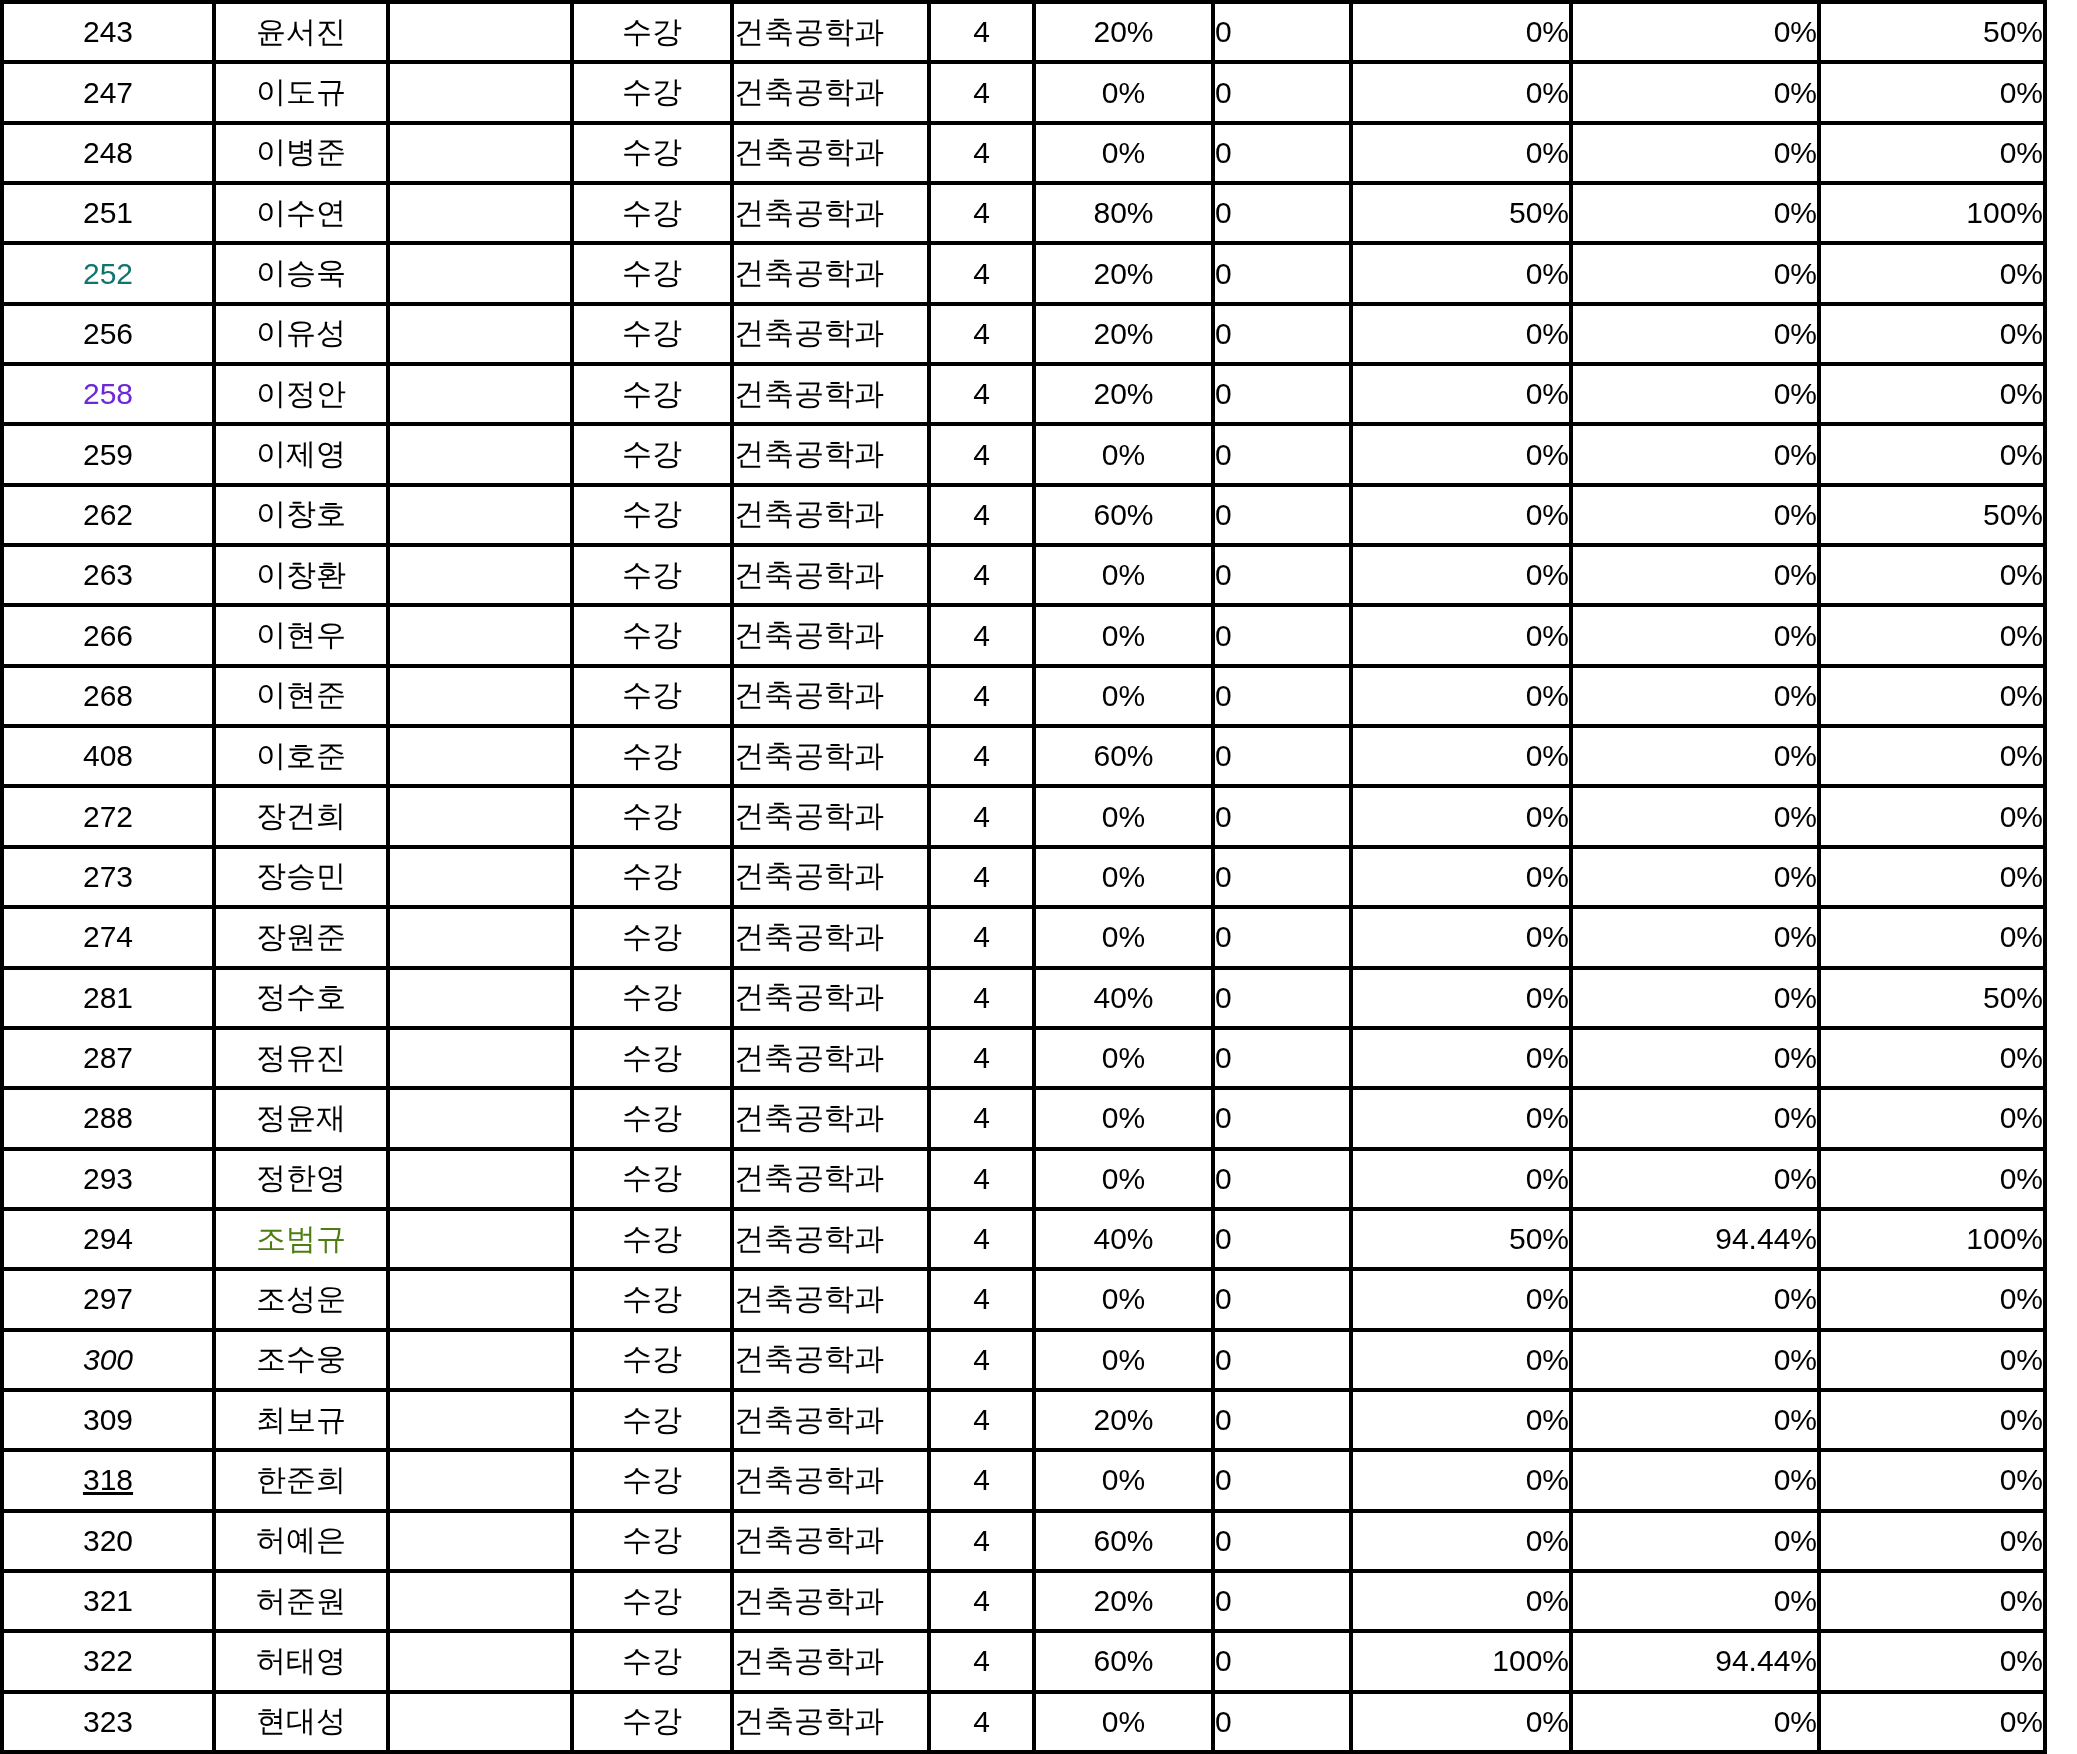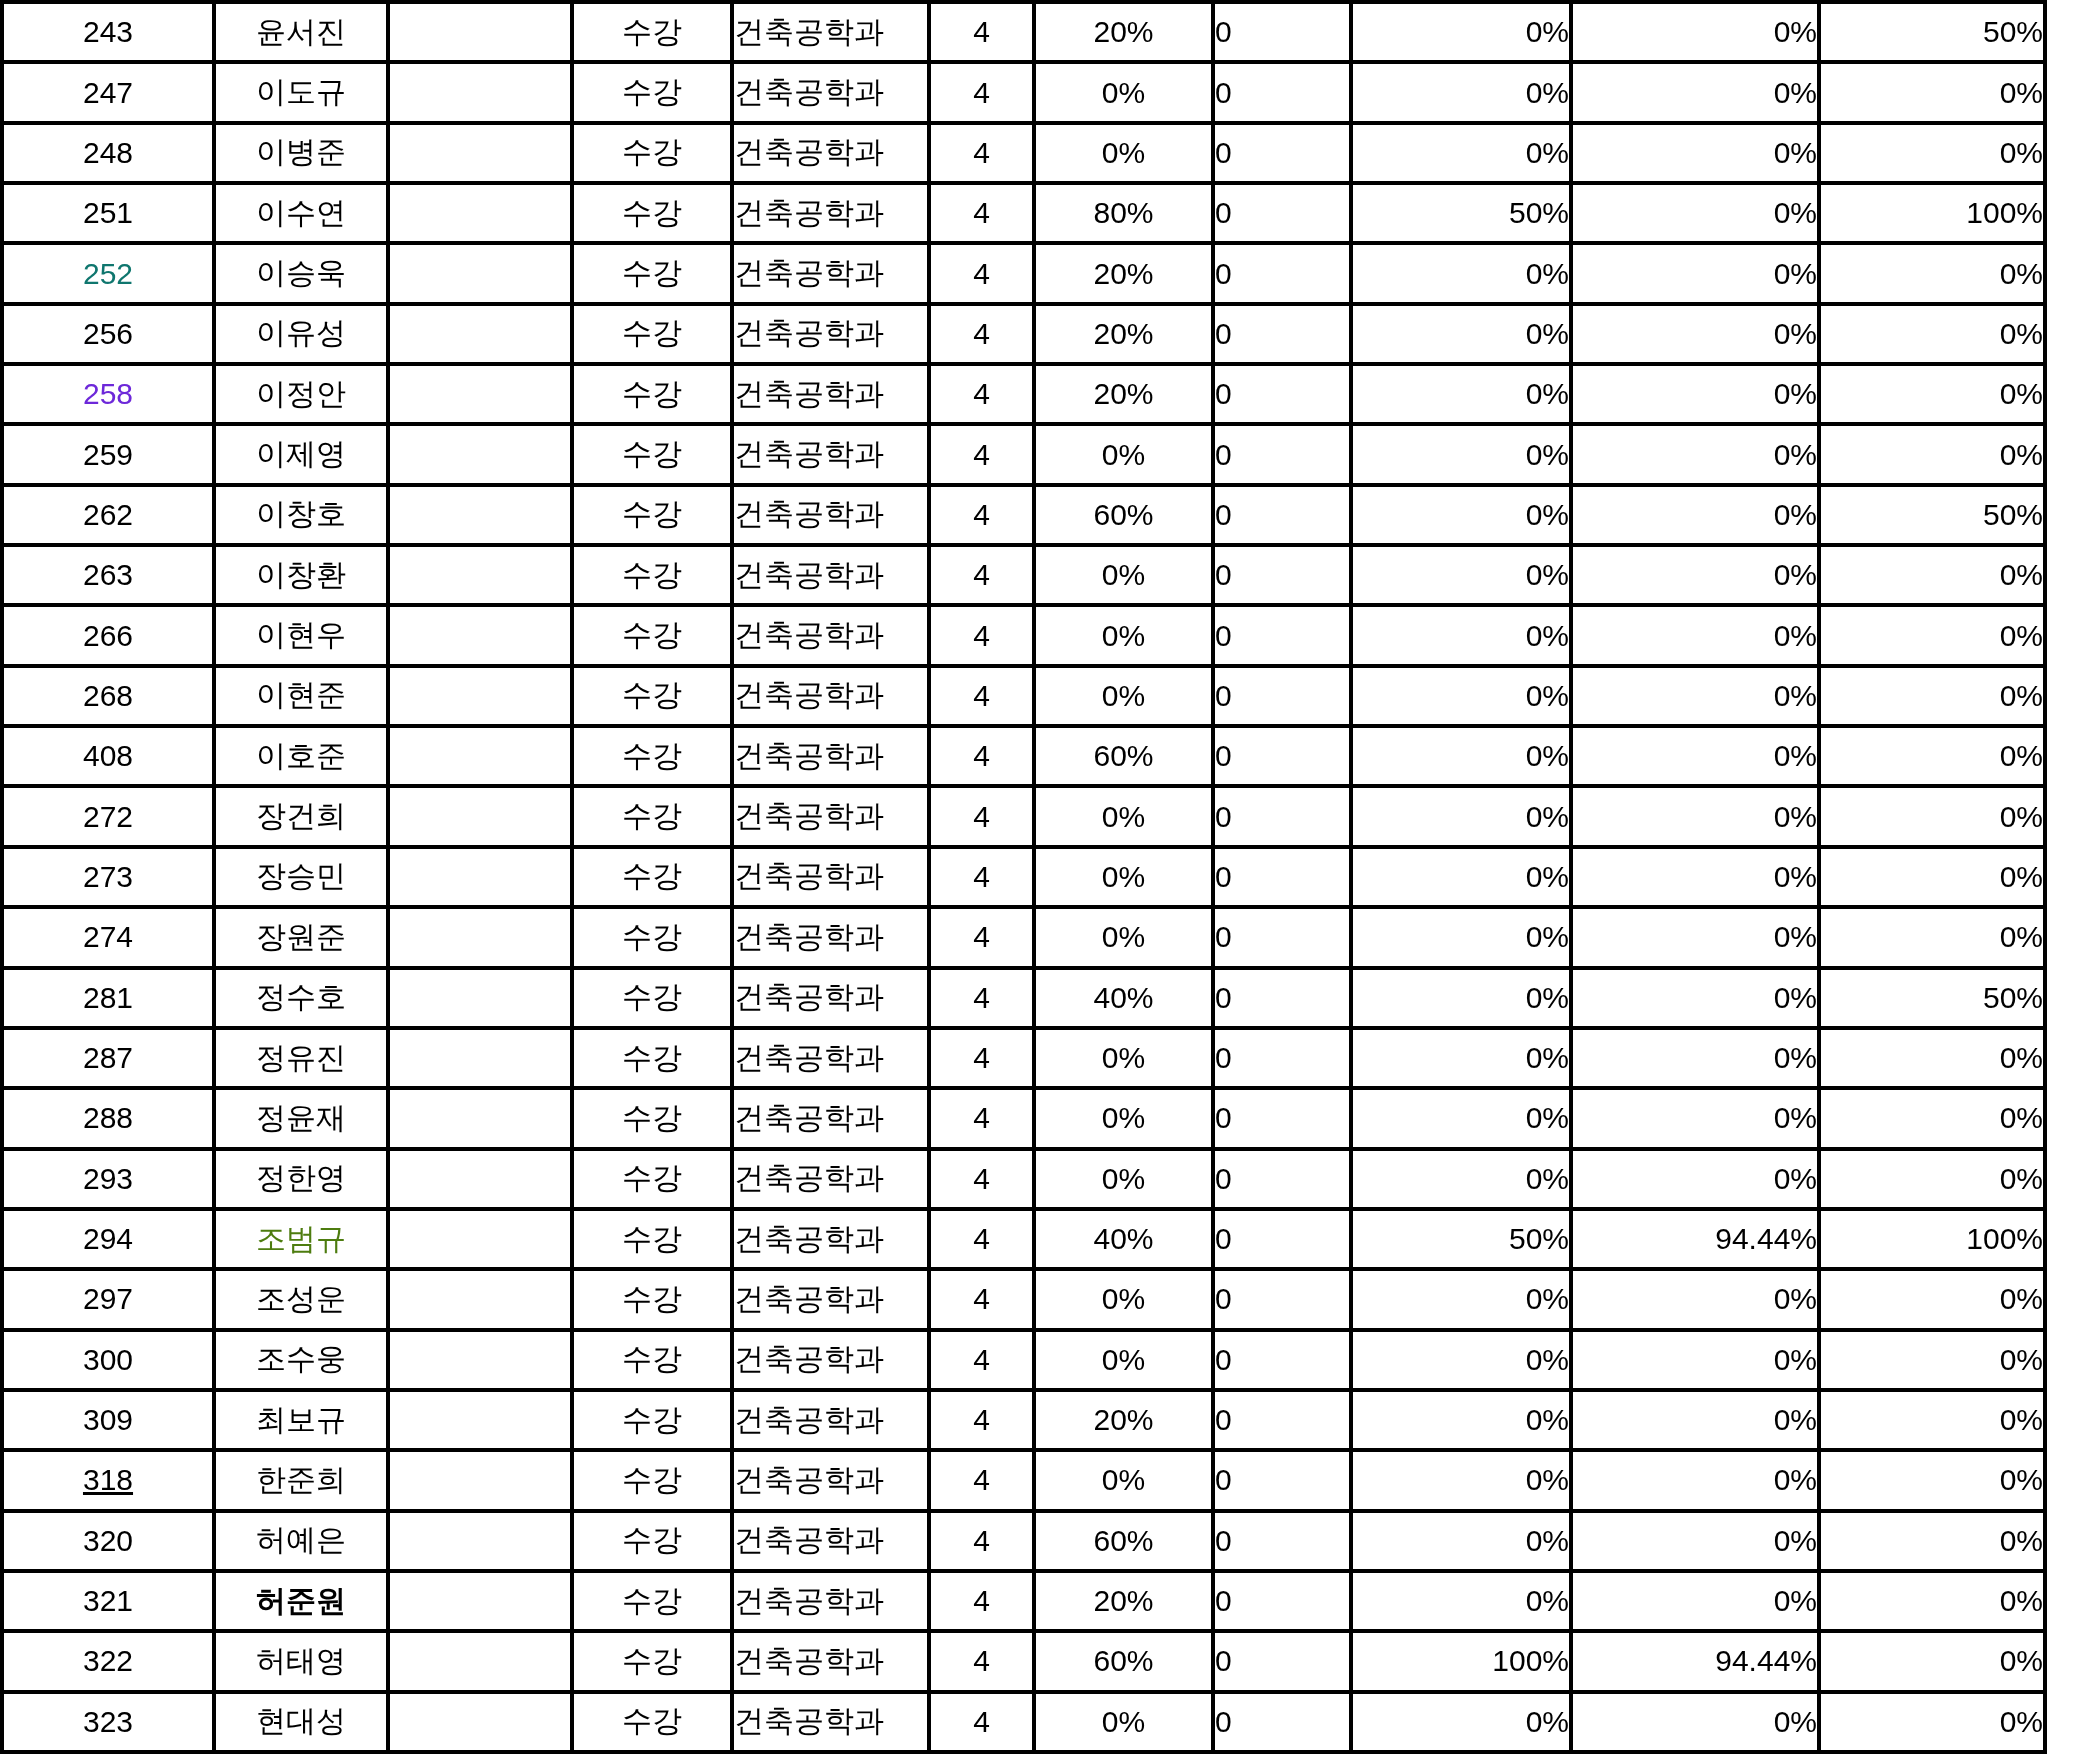--- a/index.html
+++ b/index.html
@@ -349,21 +349,21 @@
     <td class="ac" style="border-color: rgb(0, 0, 0); color: rgb(0, 0, 0);">수강</td>
     <td class="al" style="border-color: rgb(0, 0, 0); color: rgb(0, 0, 0);">건축공학과</td>
     <td class="ac" style="border-color: rgb(0, 0, 0); color: rgb(0, 0, 0);">4</td>
     <td class="ac" style="border-color: rgb(0, 0, 0); color: rgb(0, 0, 0);">0%</td>
     <td class="al" style="border-color: rgb(0, 0, 0); color: rgb(0, 0, 0);">0</td>
     <td class="ar" style="border-color: rgb(0, 0, 0); color: rgb(0, 0, 0);">0%</td>
     <td class="ar" style="border-color: rgb(0, 0, 0); color: rgb(0, 0, 0);">0%</td>
     <td class="ar" style="border-color: rgb(0, 0, 0); color: rgb(0, 0, 0);">0%</td>
   </tr>
         <tr>
-    <td class="ac" style="border-color: rgb(0, 0, 0); color: rgb(0, 0, 0);">300</td>
+    <td class="ac" style="border-color: rgb(0, 0, 0); color: rgb(0, 0, 0); font-style: italic;">300</td>
     <td class="ac" style="border-color: rgb(0, 0, 0); color: rgb(0, 0, 0);">조수웅</td>
     <td class="ac" style="border-color: rgb(0, 0, 0); color: rgb(0, 0, 0);"></td>
     <td class="ac" style="border-color: rgb(0, 0, 0); color: rgb(0, 0, 0);">수강</td>
     <td class="al" style="border-color: rgb(0, 0, 0); color: rgb(0, 0, 0);">건축공학과</td>
     <td class="ac" style="border-color: rgb(0, 0, 0); color: rgb(0, 0, 0);">4</td>
     <td class="ac" style="border-color: rgb(0, 0, 0); color: rgb(0, 0, 0);">0%</td>
     <td class="al" style="border-color: rgb(0, 0, 0); color: rgb(0, 0, 0);">0</td>
     <td class="ar" style="border-color: rgb(0, 0, 0); color: rgb(0, 0, 0);">0%</td>
     <td class="ar" style="border-color: rgb(0, 0, 0); color: rgb(0, 0, 0);">0%</td>
     <td class="ar" style="border-color: rgb(0, 0, 0); color: rgb(0, 0, 0);">0%</td>
@@ -402,21 +402,21 @@
     <td class="al" style="border-color: rgb(0, 0, 0); color: rgb(0, 0, 0);">건축공학과</td>
     <td class="ac" style="border-color: rgb(0, 0, 0); color: rgb(0, 0, 0);">4</td>
     <td class="ac" style="border-color: rgb(0, 0, 0); color: rgb(0, 0, 0);">60%</td>
     <td class="al" style="border-color: rgb(0, 0, 0); color: rgb(0, 0, 0);">0</td>
     <td class="ar" style="border-color: rgb(0, 0, 0); color: rgb(0, 0, 0);">0%</td>
     <td class="ar" style="border-color: rgb(0, 0, 0); color: rgb(0, 0, 0);">0%</td>
     <td class="ar" style="border-color: rgb(0, 0, 0); color: rgb(0, 0, 0);">0%</td>
   </tr>
         <tr>
     <td class="ac" style="border-color: rgb(0, 0, 0); color: rgb(0, 0, 0);">321</td>
-    <td class="ac" style="border-color: rgb(0, 0, 0); color: rgb(0, 0, 0); font-weight: bold;">허준원</td>
+    <td class="ac" style="border-color: rgb(0, 0, 0); color: rgb(0, 0, 0);">허준원</td>
     <td class="ac" style="border-color: rgb(0, 0, 0); color: rgb(0, 0, 0);"></td>
     <td class="ac" style="border-color: rgb(0, 0, 0); color: rgb(0, 0, 0);">수강</td>
     <td class="al" style="border-color: rgb(0, 0, 0); color: rgb(0, 0, 0);">건축공학과</td>
     <td class="ac" style="border-color: rgb(0, 0, 0); color: rgb(0, 0, 0);">4</td>
     <td class="ac" style="border-color: rgb(0, 0, 0); color: rgb(0, 0, 0);">20%</td>
     <td class="al" style="border-color: rgb(0, 0, 0); color: rgb(0, 0, 0);">0</td>
     <td class="ar" style="border-color: rgb(0, 0, 0); color: rgb(0, 0, 0);">0%</td>
     <td class="ar" style="border-color: rgb(0, 0, 0); color: rgb(0, 0, 0);">0%</td>
     <td class="ar" style="border-color: rgb(0, 0, 0); color: rgb(0, 0, 0);">0%</td>
   </tr>

